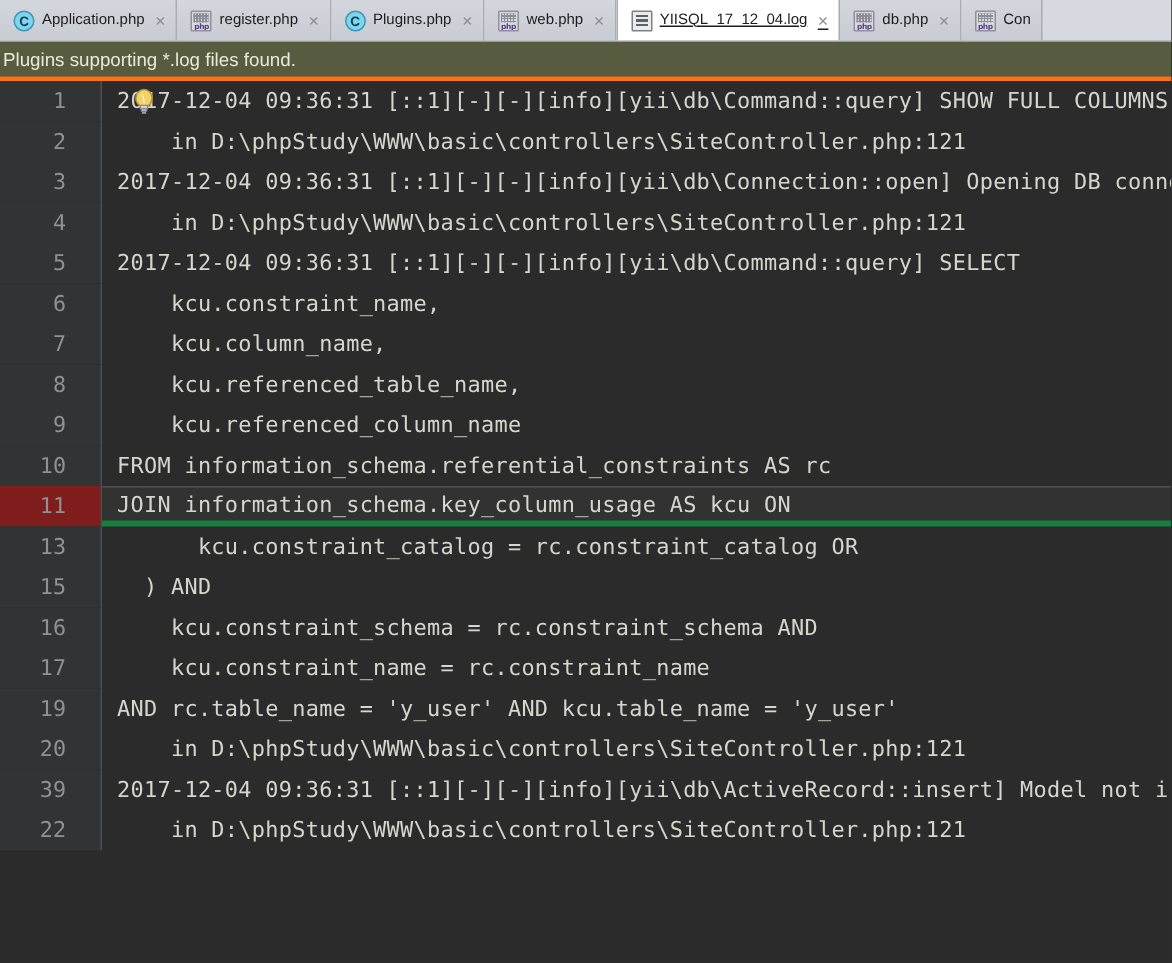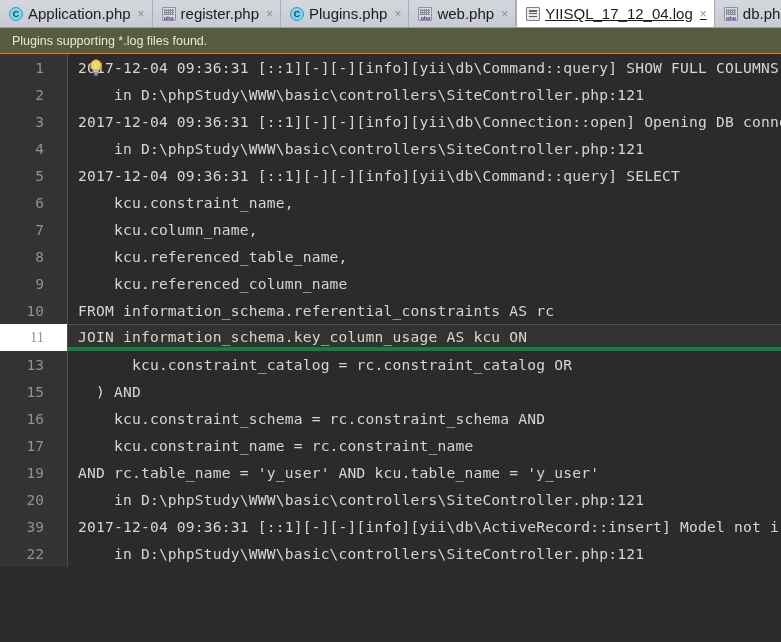--- a/index.html
+++ b/index.html
@@ -40,21 +40,21 @@
     white-space: nowrap;
     position: relative;
     flex: 0 0 auto;
   }
   .tab.active {
     background: #ffffff;
     border-right: 1px solid #a9acb3;
     border-left: 1px solid #a9acb3;
     text-decoration: underline;
   }
-  .tab-label { font-size: 15px; line-height: 1; text-align: right; }
+  .tab-label { font-size: 10px; line-height: 1; text-align: right; }
   .tab-close {
     font-size: 12px;
     color: #8b8e94;
     margin-left: 2px;
     line-height: 1;
     font-family: "Liberation Sans", sans-serif;
   }
 
   
   .ficon {
@@ -115,23 +115,23 @@
   }
 
   
   .notice {
     flex: 0 0 26px;
     height: 26px;
     background: #575b40;
     color: #e9ead8;
     display: flex;
     align-items: center;
-    padding-left: 12px;
+    padding-left: 2px;
     font-size: 12.5px;
-    border-bottom: 1px solid #f97316;
+    border-bottom: 3px solid #f97316;
   }
 
   
   .editor {
     flex: 1 1 auto;
     position: relative;
     background: #2b2b2b;
     overflow: hidden;
   }
   .lines {
@@ -140,21 +140,21 @@
     display: flex;
     flex-direction: column;
   }
   .row {
     height: 27px;
     display: flex;
     align-items: center;
     position: relative;
     flex: 0 0 27px;
   }
-  .row.current .gutter { background: #ffffff; font-family: Liberation Serif, serif; }
+  .row.current .gutter { background: #7f1d1d; }
   .row.current .code {
     background: #323232;
     border-top: 1px solid #4e5052;
     border-bottom: 4px solid #15803d;
   }
   .gutter {
     width: 68px;
     flex: 0 0 68px;
     height: 100%;
     background: #313335;

